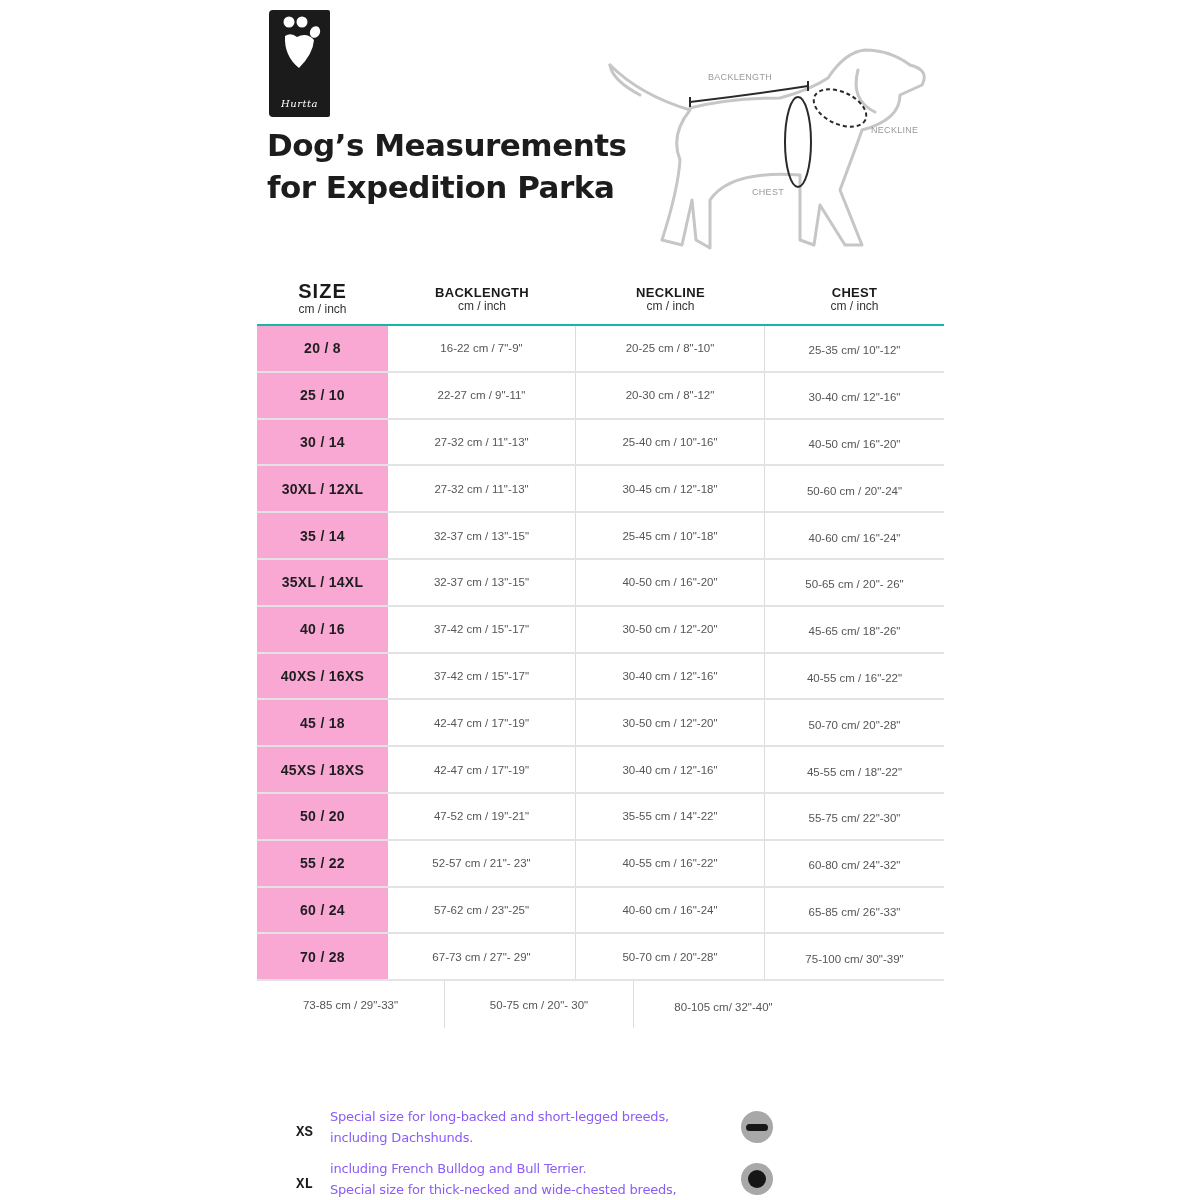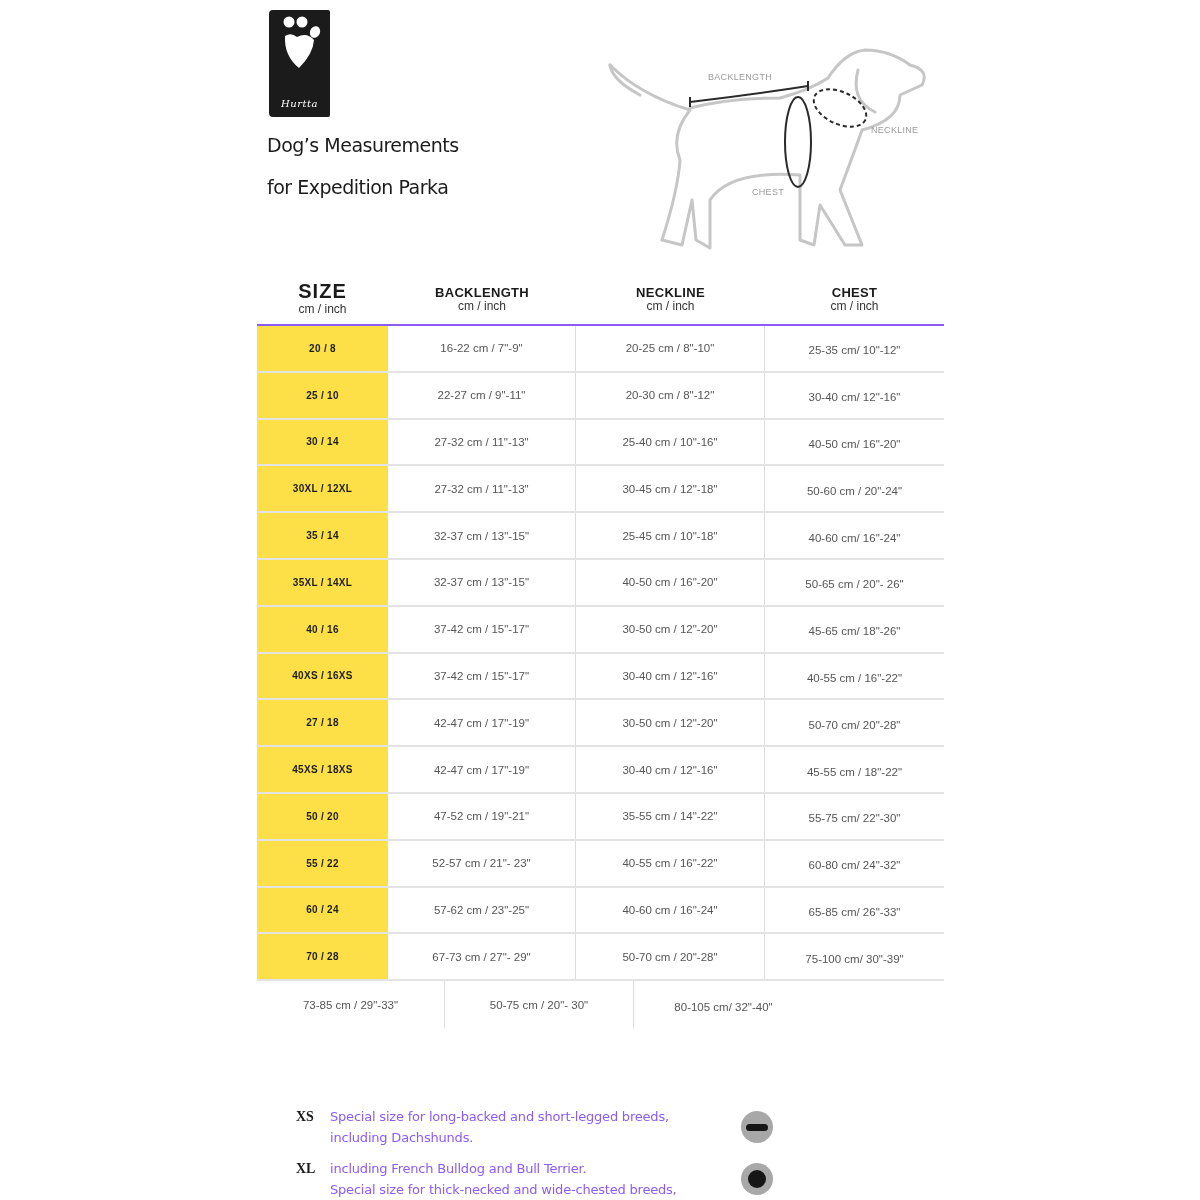--- a/index.html
+++ b/index.html
@@ -5,47 +5,47 @@
   html, body { margin:0; padding:0; background:#ffffff; }
   body { width:1200px; height:1200px; position:relative; overflow:hidden;
          font-family:"DejaVu Sans", sans-serif; color:#1a1a1a; }
   .logo { position:absolute; left:269px; top:10px; width:61px; height:107px;
           background:#1b1b1b; border-radius:4px 2px 2px 4px; }
   .logo svg { position:absolute; left:0; top:0; }
   .logo-text { position:absolute; left:0; right:0; bottom:8px; text-align:center;
                color:#fff; font-family:"DejaVu Serif", serif; font-style:italic;
                font-size:10px; letter-spacing:0.5px; }
   .title { position:absolute; left:267px; top:124px; font-family:"DejaVu Sans", sans-serif;
-           font-weight:normal; font-size:19px; line-height:42px; color:#1c1c1c; letter-spacing:-0.5px; }
+           font-weight:bold; font-size:31px; line-height:42px; color:#1c1c1c; letter-spacing:-0.5px; }
   .dog { position:absolute; left:600px; top:40px; width:340px; height:220px; }
   .dog-label { position:absolute; font-family:"Liberation Sans", sans-serif; font-size:9px;
                color:#9a9a9a; letter-spacing:0.3px; }
 
   .table { position:absolute; left:257px; top:272px; width:687px; }
-  .thead { display:flex; height:52px; border-bottom:2px solid #8b5cf6; }
+  .thead { display:flex; height:52px; border-bottom:2px solid #14b8a6; }
   .th { text-align:center; }
   .th .h1 { font-family:"Liberation Sans", sans-serif; font-weight:bold; font-size:13px;
             color:#1a1a1a; letter-spacing:0.3px; margin-top:13px; }
   .th .h1.big { font-size:20px; margin-top:8px; letter-spacing:1px; }
   .th .h2 { font-family:"Liberation Sans", sans-serif; font-size:12px; color:#333; line-height:13px; }
   .c0 { width:131px; } .c1 { width:188px; } .c2 { width:189px; } .c3 { width:179px; }
   .row { display:flex; height:46.8px; border-bottom:2px solid #e3e3e3; box-sizing:border-box; }
   .row:last-child { border-bottom:none; }
   .cell { display:flex; align-items:center; justify-content:center;
           font-family:"Liberation Sans", sans-serif; font-size:11.5px; color:#555;
           border-right:1px solid #dcdcdc; box-sizing:border-box; }
-  .cell.size { background:#fde047; font-weight:bold; font-size:10px; color:#1e1e1e;
+  .cell.size { background:#f9a8d4; font-weight:bold; font-size:14px; color:#1e1e1e;
                border-right:none; letter-spacing:0.3px; }
   .cell.last { border-right:none; }
   .cell.chest { padding-top:4px; }
 
   .notes { position:absolute; left:296px; top:1106px; width:500px; }
   .note { display:flex; height:52px; }
-  .note .code { width:34px; font-family:Liberation Serif, serif; font-weight:bold;
-                font-size:14px; color:#1a1a1a; line-height:21px; }
+  .note .code { width:34px; font-family:Liberation Mono, monospace; font-weight:bold;
+                font-size:14px; color:#1a1a1a; line-height:21px;margin-top:16px; }
   .note .desc { font-family:"DejaVu Sans", sans-serif; font-size:13px; color:#8b5cf6;
                 line-height:21px; letter-spacing:-0.2px; }
   .badge { position:absolute; width:32px; height:32px; border-radius:50%; background:#a8a8a8; }
   .badge.xs { left:741px; top:1111px; }
   .badge.xs::after { content:""; position:absolute; left:5px; top:13px; width:22px; height:7px;
                      border-radius:4px; background:#161616; }
   .badge.xl { left:741px; top:1163px; }
   .badge.xl::after { content:""; position:absolute; left:7px; top:7px; width:18px; height:18px;
                      border-radius:50%; background:#161616; }
 </style>
@@ -149,21 +149,21 @@
         <div class="cell c2">30-50 cm / 12"-20"</div>
         <div class="cell c3 last chest">45-65 cm/ 18"-26"</div>
       </div>
     <div class="row">
         <div class="cell size c0">40XS / 16XS</div>
         <div class="cell c1">37-42 cm / 15"-17"</div>
         <div class="cell c2">30-40 cm / 12"-16"</div>
         <div class="cell c3 last chest">40-55 cm / 16"-22"</div>
       </div>
     <div class="row">
-        <div class="cell size c0">27 / 18</div>
+        <div class="cell size c0">45 / 18</div>
         <div class="cell c1">42-47 cm / 17"-19"</div>
         <div class="cell c2">30-50 cm / 12"-20"</div>
         <div class="cell c3 last chest">50-70 cm/ 20"-28"</div>
       </div>
     <div class="row">
         <div class="cell size c0">45XS / 18XS</div>
         <div class="cell c1">42-47 cm / 17"-19"</div>
         <div class="cell c2">30-40 cm / 12"-16"</div>
         <div class="cell c3 last chest">45-55 cm / 18"-22"</div>
       </div>

